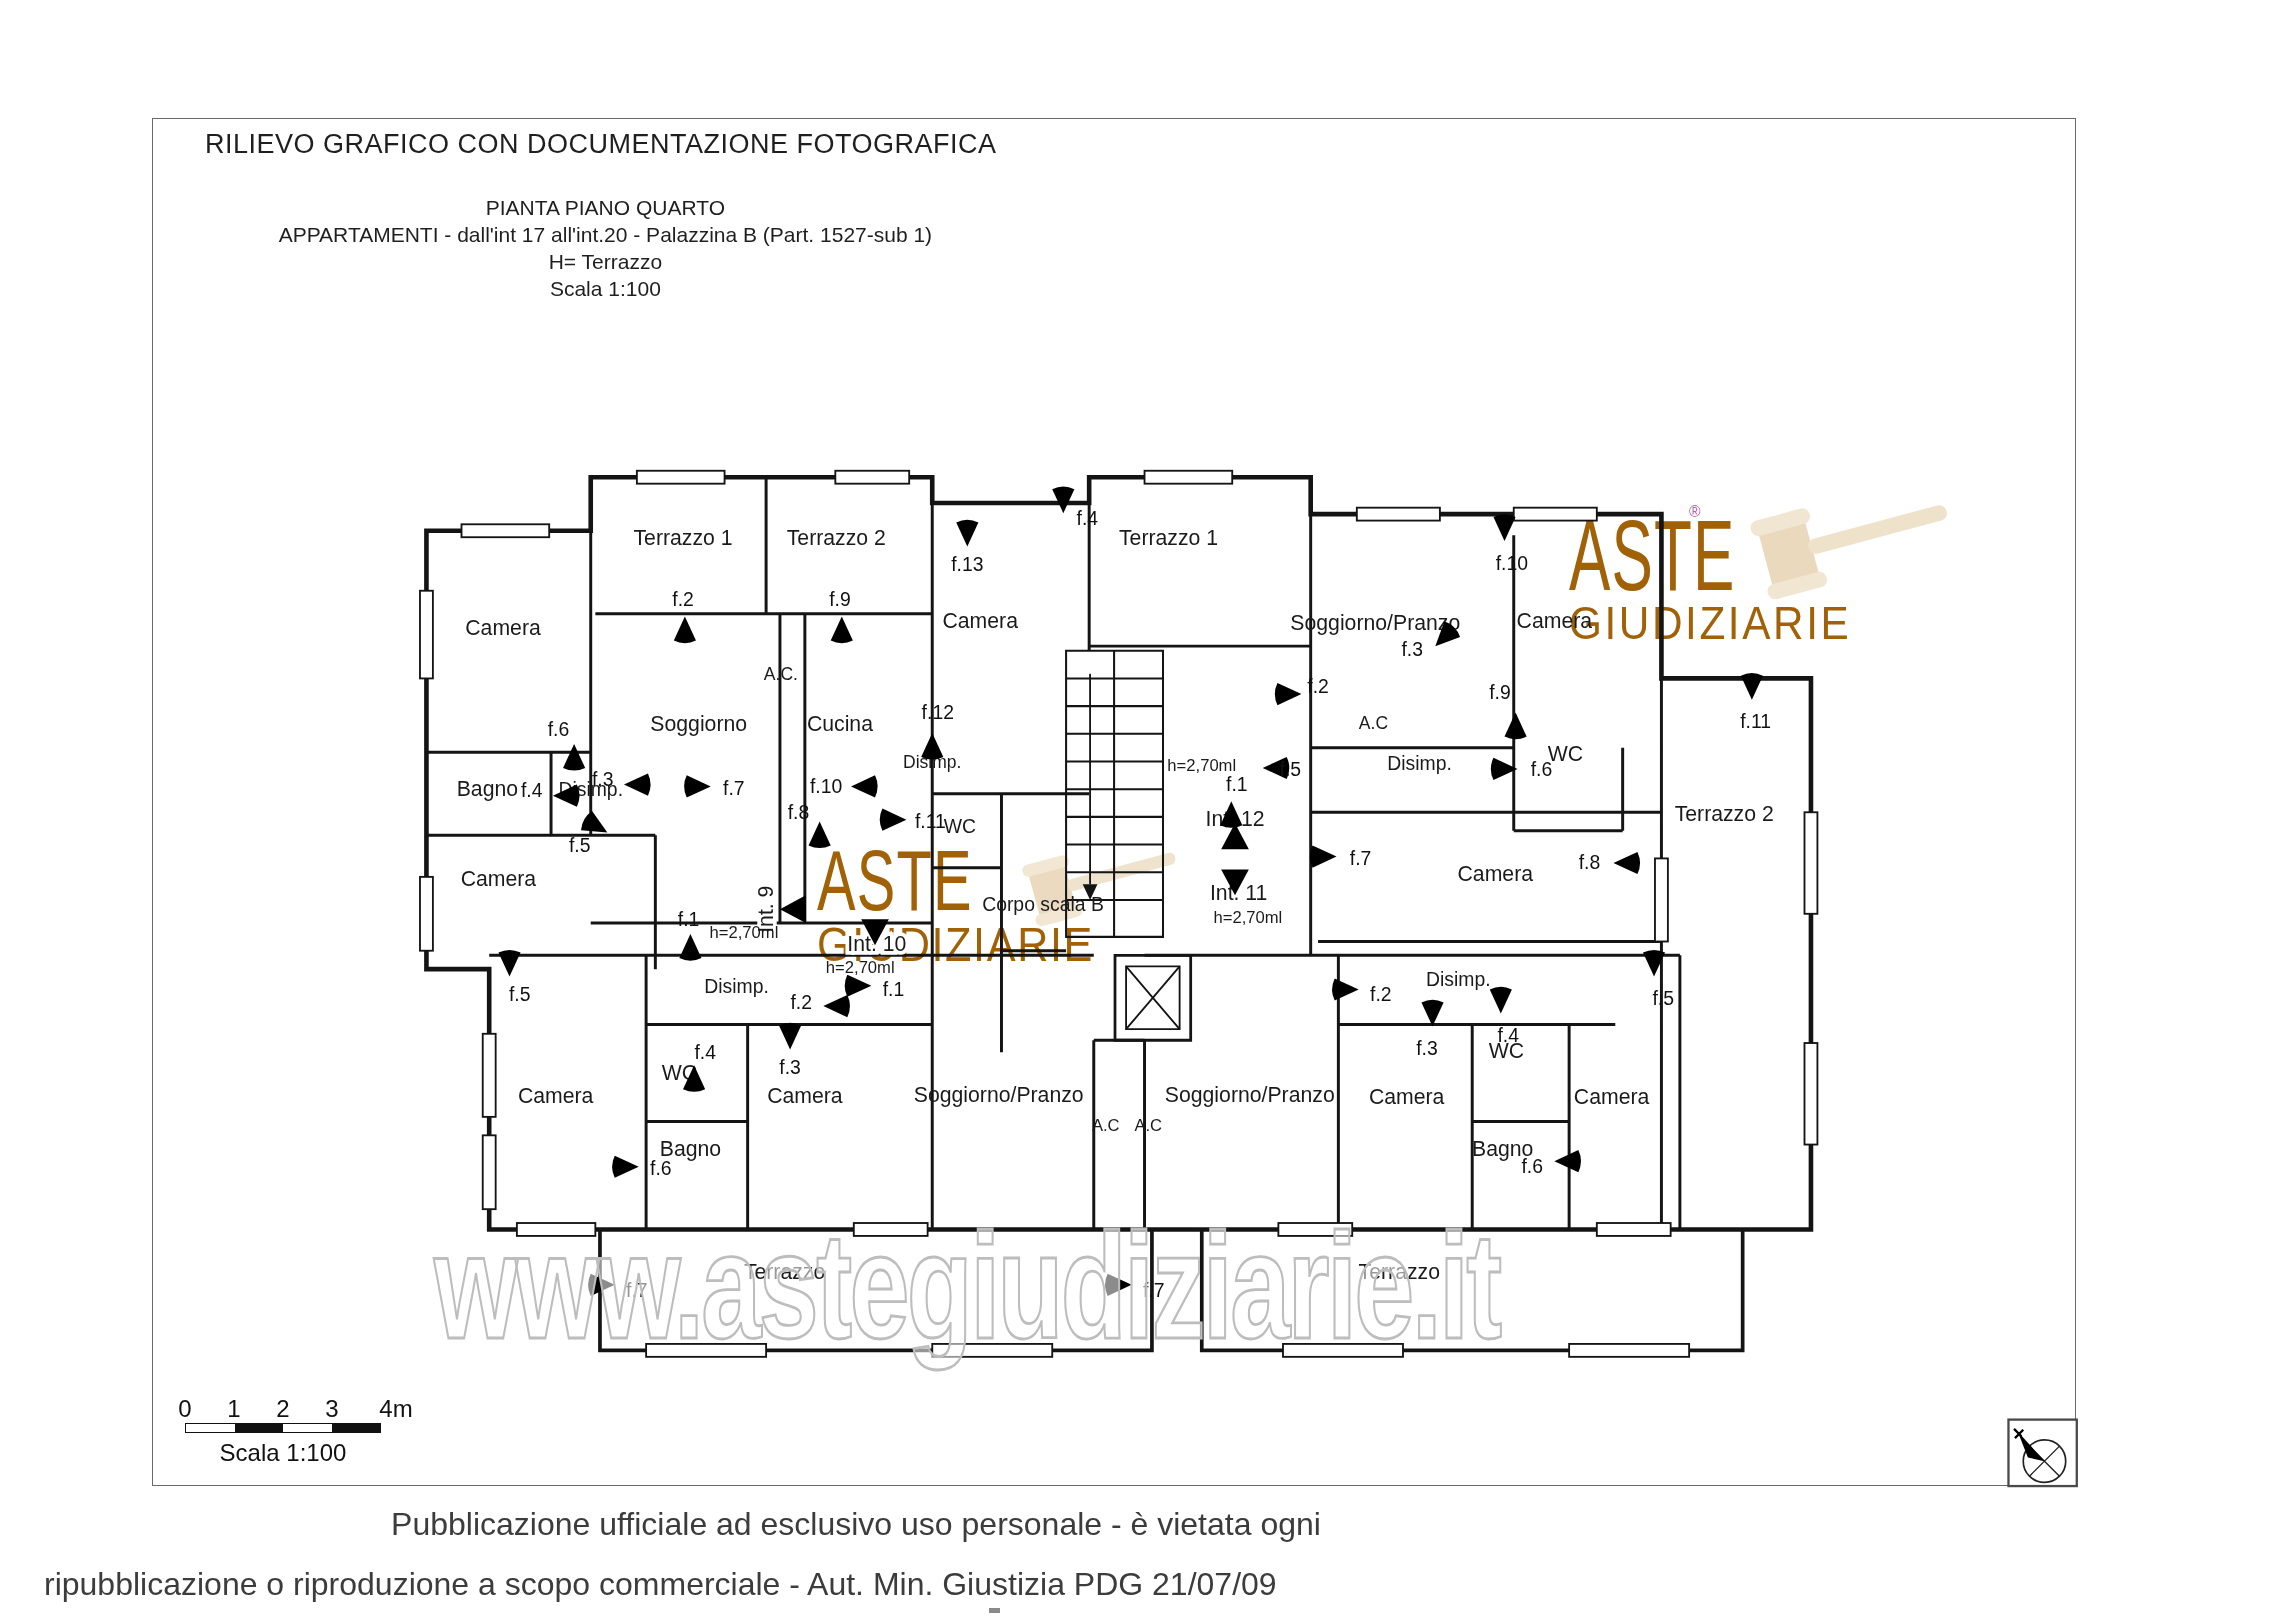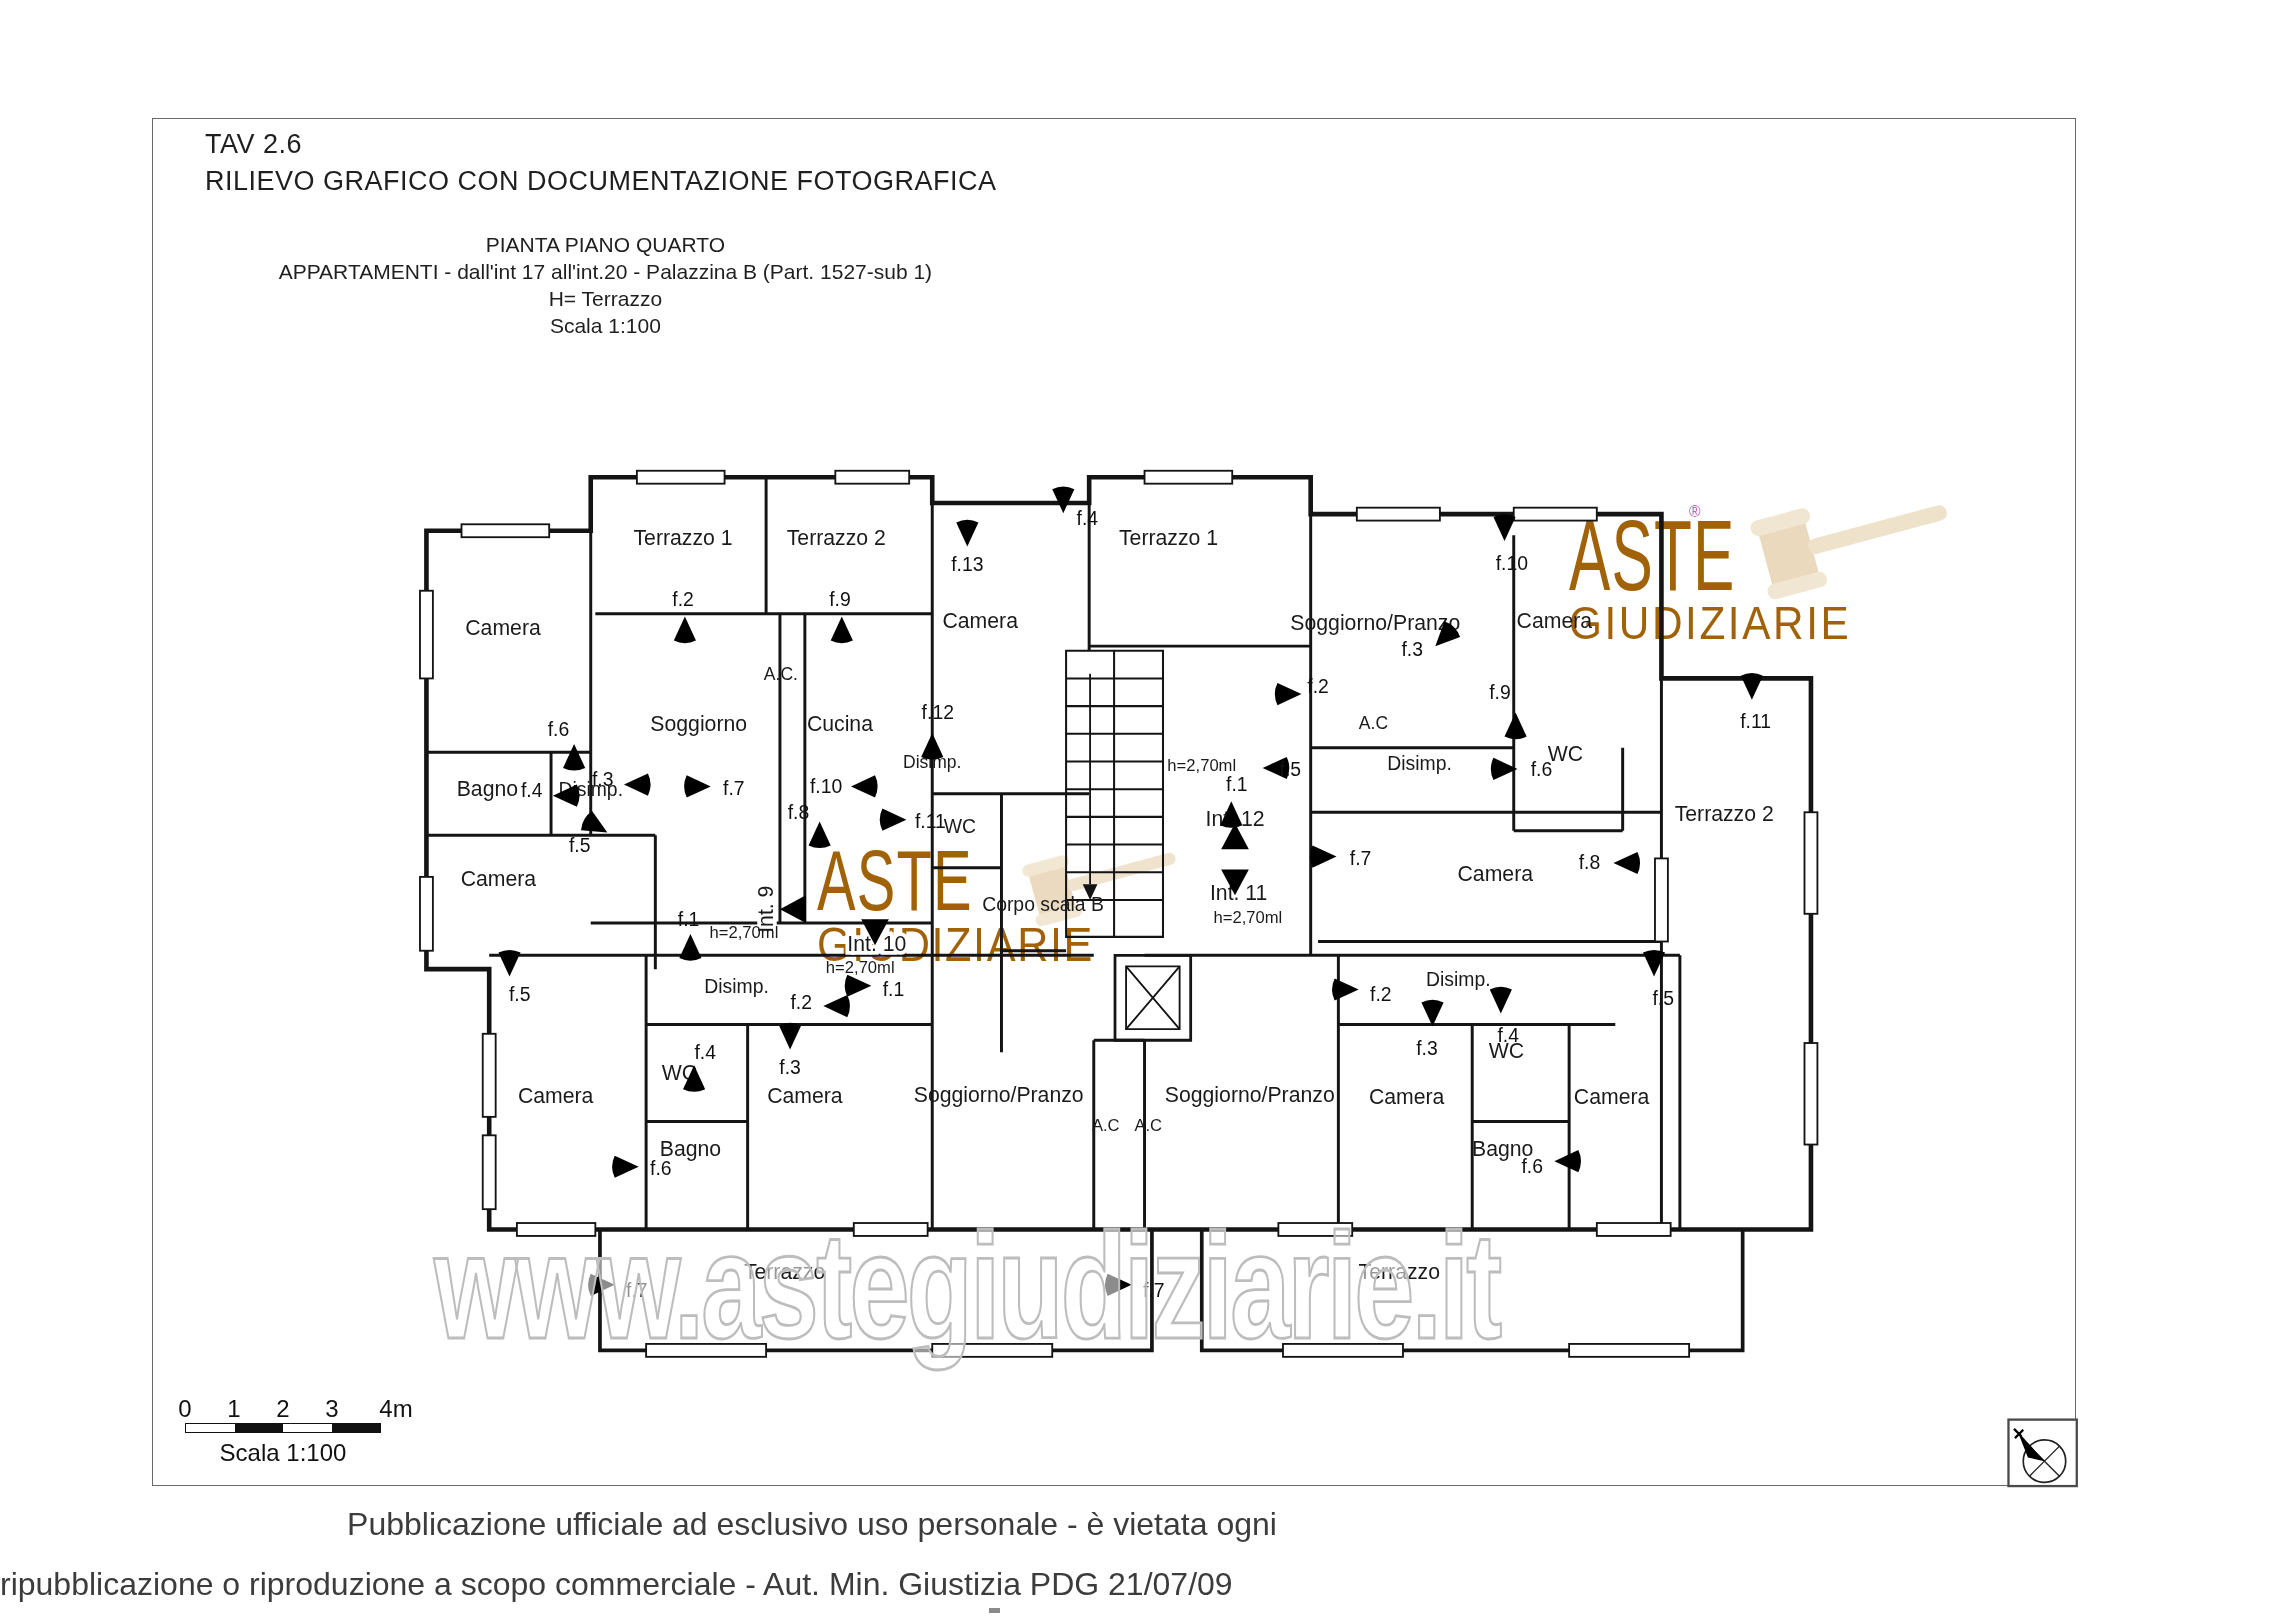--- a/index.html
+++ b/index.html
@@ -35,32 +35,31 @@
   .room-t{fill:#1b1b1b;font-family:"Liberation Sans",sans-serif;}
   
   .scalebar{position:absolute;left:172px;top:1395px;width:222px;z-index:4;color:#111;}
   .sb-ticks{position:relative;height:28px;font-size:24px;}
   .sb-ticks span{position:absolute;transform:translateX(-50%);}
   .sb-bar{position:relative;margin-left:13px;width:196px;height:10px;border:1.8px solid #111;box-sizing:border-box;display:flex;}
   .sb-bar i{flex:1 1 25%;}
   .sb-bar i:nth-child(2),.sb-bar i:nth-child(4){background:#111;}
   .sb-caption{margin-left:13px;text-align:center;width:196px;font-size:24px;margin-top:5.5px;}
   
-  .footer{position:absolute;left:0;top:1506px;width:1996px;z-index:6;color:#3c3c3c;}
+  .footer{position:absolute;left:0;top:1506px;width:1996px;z-index:6;color:#3c3c3c;padding-left:44px;}
   .footer .f1{text-align:center;width:1624px;font-size:32px;}
   .footer .f2{text-align:left;width:1994px;font-size:32px;margin-top:23px;}
   .artifact{position:absolute;left:989px;top:1608px;width:11px;height:4.6px;background:#8a8a8a;z-index:6;}
 </style>
 </head>
 <body>
 
 <div class="frame"></div>
 
 <div class="titleblock">
-  <div class="tb-big">TAV 2.6</div>
   <div class="tb-big">RILIEVO GRAFICO CON DOCUMENTAZIONE FOTOGRAFICA</div>
   <div class="tb-gap"></div>
   <div class="tb-small">PIANTA PIANO QUARTO</div>
   <div class="tb-small">APPARTAMENTI - dall'int 17 all'int.20 - Palazzina B (Part. 1527-sub 1)</div>
   <div class="tb-small">H= Terrazzo</div>
   <div class="tb-small">Scala 1:100</div>
 </div>
 
 <div class="wm wm-top" style="left:1569px;top:498px;">
   <div class="l1">ASTE</div>

